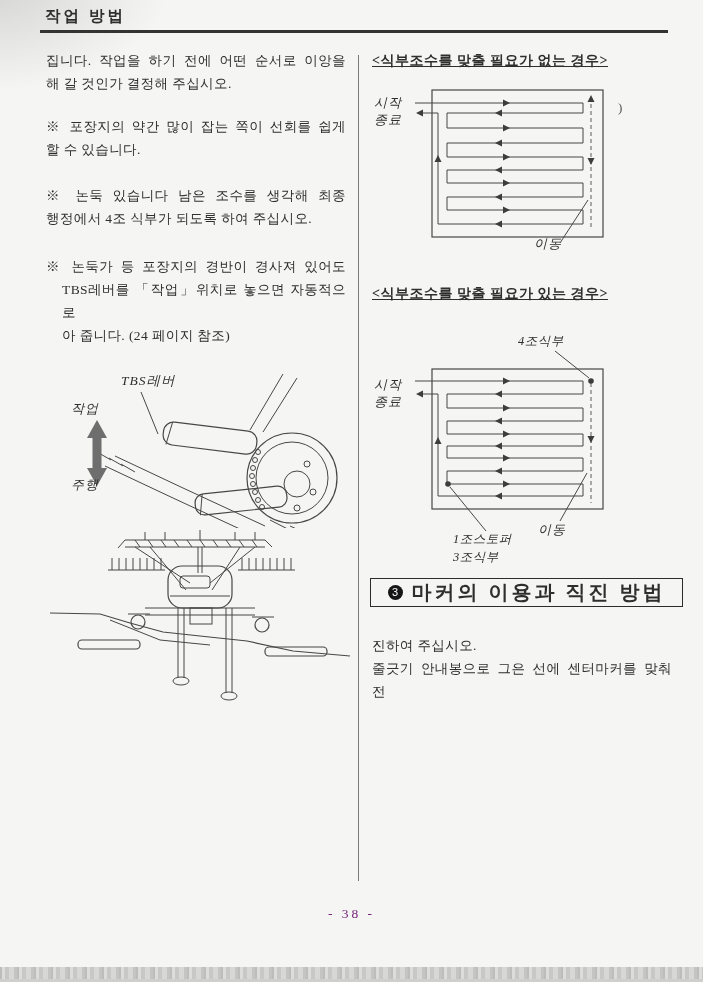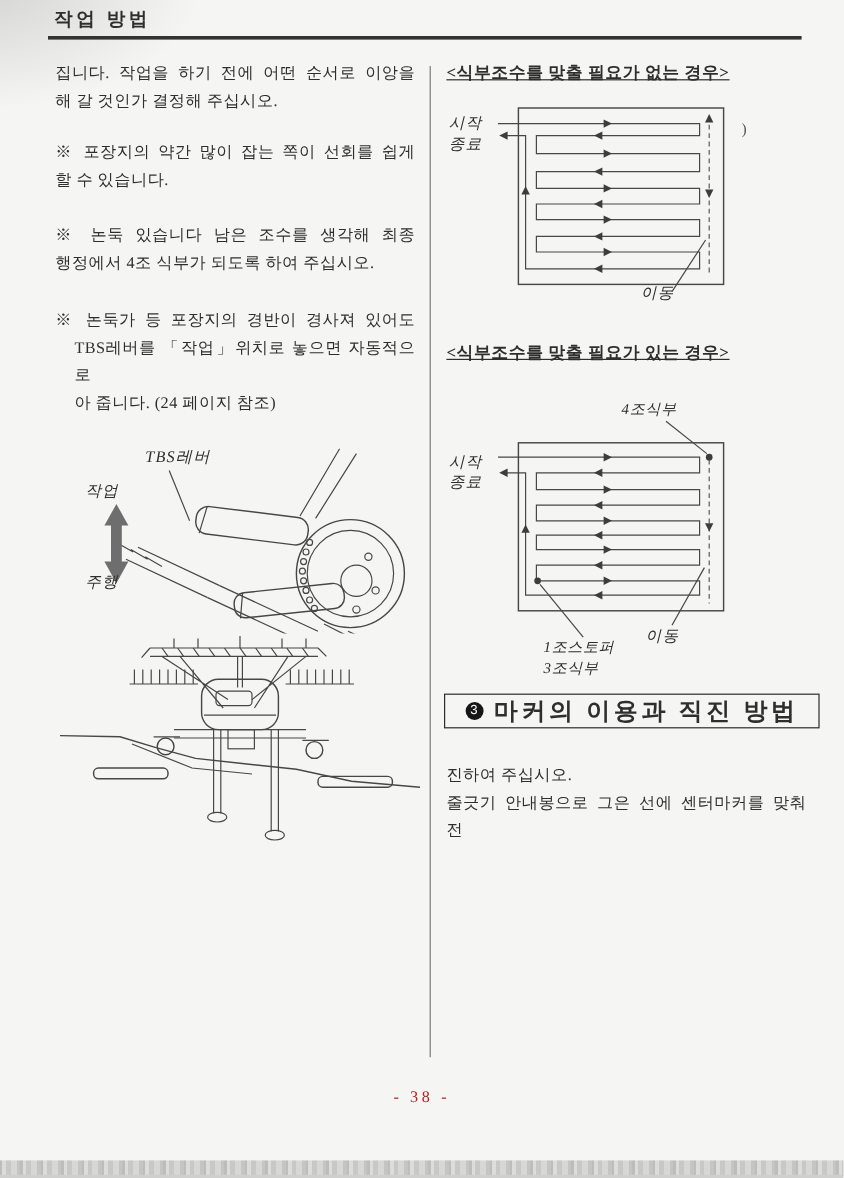--- a/index.html
+++ b/index.html
@@ -45,21 +45,21 @@
     display:flex;align-items:center;justify-content:center;
   }
   .sec-badge{
     width:15px;height:15px;border-radius:50%;background:#161616;color:#fff;
     font-family:"Liberation Sans",sans-serif;font-size:11px;line-height:15px;
     text-align:center;margin-right:9px;flex:0 0 auto;
   }
   .sec-title{font-size:20px;font-weight:700;letter-spacing:3px;white-space:nowrap;}
   .sec-body{left:372px;top:634px;}
   
-  .page-num{left:0;top:906px;width:703px;text-align:center;font-size:13.5px;letter-spacing:3px;color:#b91c1c;}
+  .page-num{left:0;top:906px;width:703px;text-align:center;font-size:13.5px;letter-spacing:3px;color:#701a75;}
   .stray{font-size:13px;color:#555;}
   svg{position:absolute;left:0;top:0;}
   .ink{stroke:#474747;stroke-width:1;fill:none;}
   .ink2{stroke:#474747;stroke-width:1.2;fill:none;}
   .dash{stroke:#5a5a5a;stroke-width:1;fill:none;stroke-dasharray:4 3;}
   .ah{fill:#3d3d3d;stroke:none;}
   .dot{fill:#3d3d3d;stroke:none;}
 </style>
 </head>
 <body>

